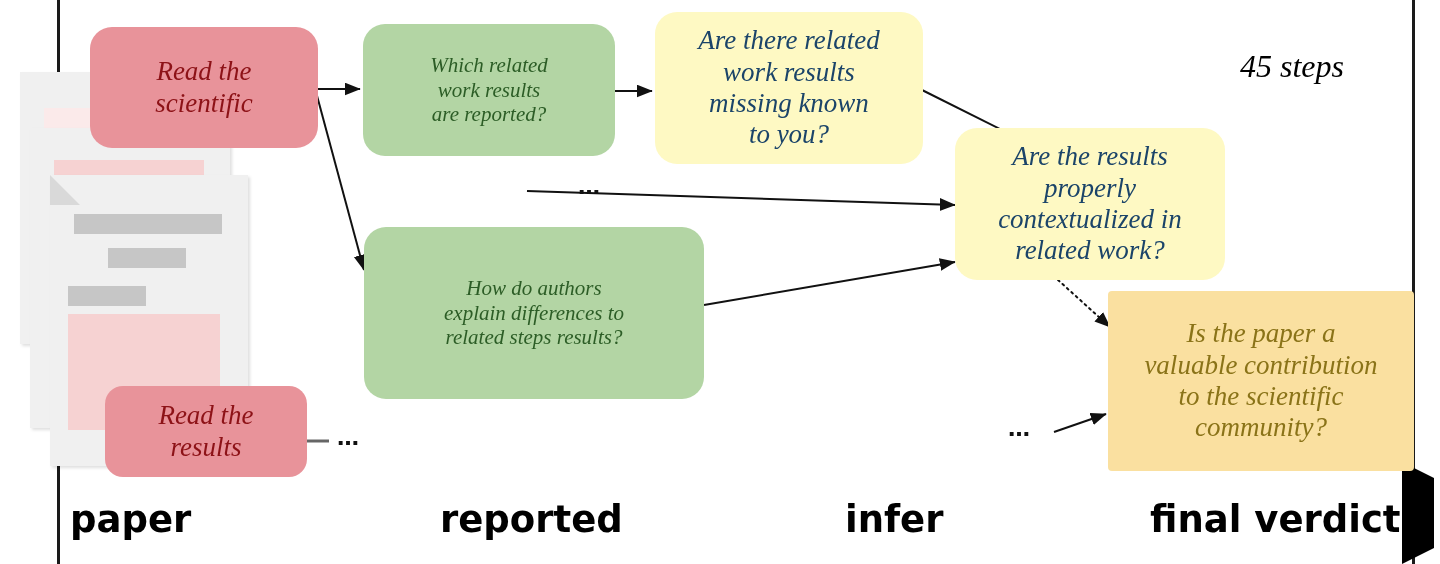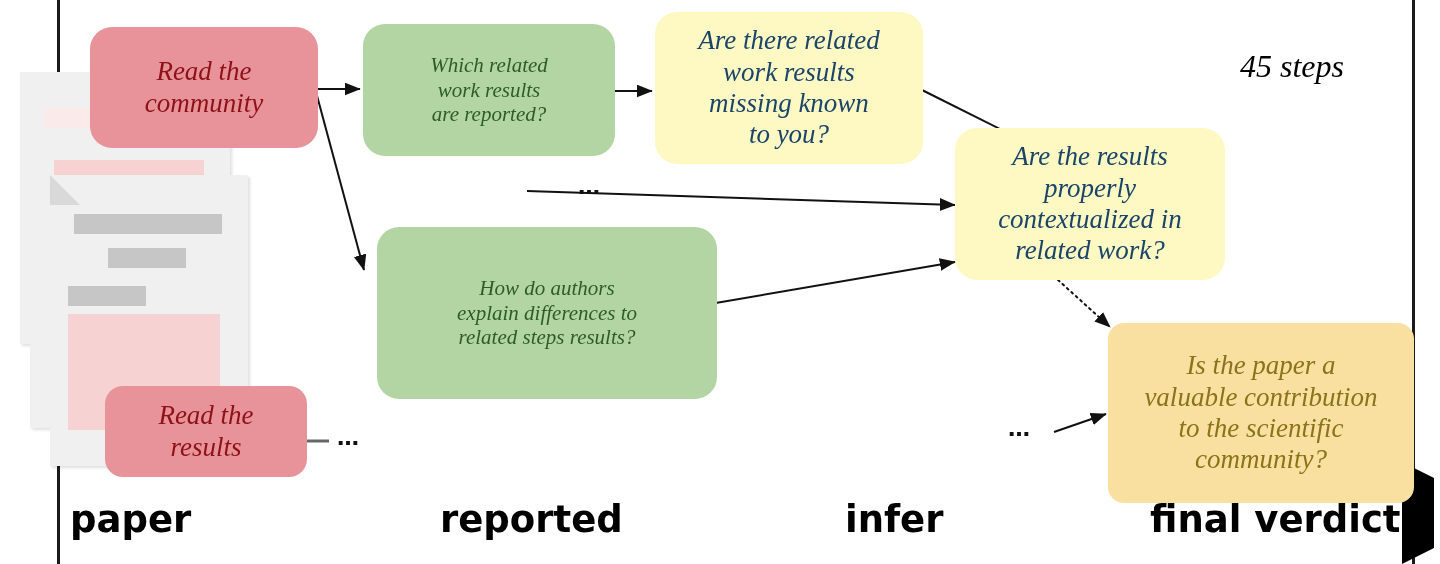--- a/index.html
+++ b/index.html
@@ -86,40 +86,40 @@
     <path d="M307,441 L329,441" stroke="#666" stroke-width="3" fill="none"></path>
   </svg>
 
   <div class="dots" style="left:578px;top:176px;">…</div>
   <div class="dots" style="left:337px;top:427px;">…</div>
   <div class="dots" style="left:1008px;top:418px;">…</div>
 
   <div class="node n-red" style="left:90px;top:27px;width:228px;height:121px;">
     <span>
       <span>Read the</span>
-      <span>community</span>
+      <span>scientific</span>
     </span>
   </div>
 
   <div class="node n-red" style="left:105px;top:386px;width:202px;height:91px;border-radius:18px;">
     <span>
       <span>Read the</span>
       <span>results</span>
     </span>
   </div>
 
   <div class="node n-green" style="left:363px;top:24px;width:252px;height:132px;">
     <span>
       <span>Which related</span>
       <span>work results</span>
       <span>are reported?</span>
     </span>
   </div>
 
-  <div class="node n-green" style="left:364px;top:227px;width:340px;height:172px;margin-left:13px;">
+  <div class="node n-green" style="left:364px;top:227px;width:340px;height:172px;">
     <span>
       <span>How do authors</span>
       <span>explain differences to</span>
       <span>related steps results?</span>
     </span>
   </div>
 
   <div class="node n-blue" style="left:655px;top:12px;width:268px;height:152px;">
     <span>
       <span>Are there related</span>
@@ -131,21 +131,21 @@
 
   <div class="node n-blue" style="left:955px;top:128px;width:270px;height:152px;">
     <span>
       <span>Are the results</span>
       <span>properly</span>
       <span>contextualized in</span>
       <span>related work?</span>
     </span>
   </div>
 
-  <div class="node n-yellow" style="left:1108px;top:291px;width:306px;height:180px;border-radius:16px;margin-top:32px;">
+  <div class="node n-yellow" style="left:1108px;top:291px;width:306px;height:180px;border-radius:4px;">
     <span>
       <span>Is the paper a</span>
       <span>valuable contribution</span>
       <span>to the scientific</span>
       <span>community?</span>
     </span>
   </div>
 
   <div class="steps" style="left:1240px;top:48px;text-align:right;">45 steps</div>
 

